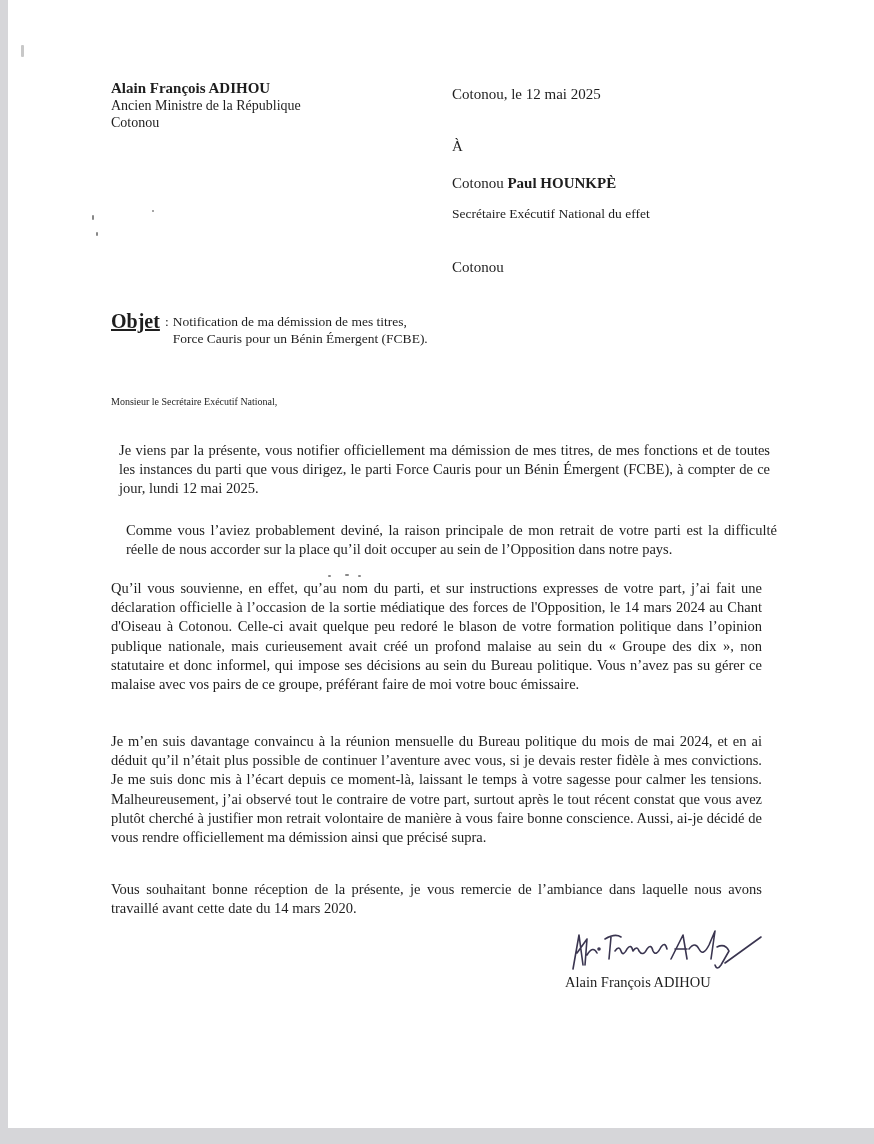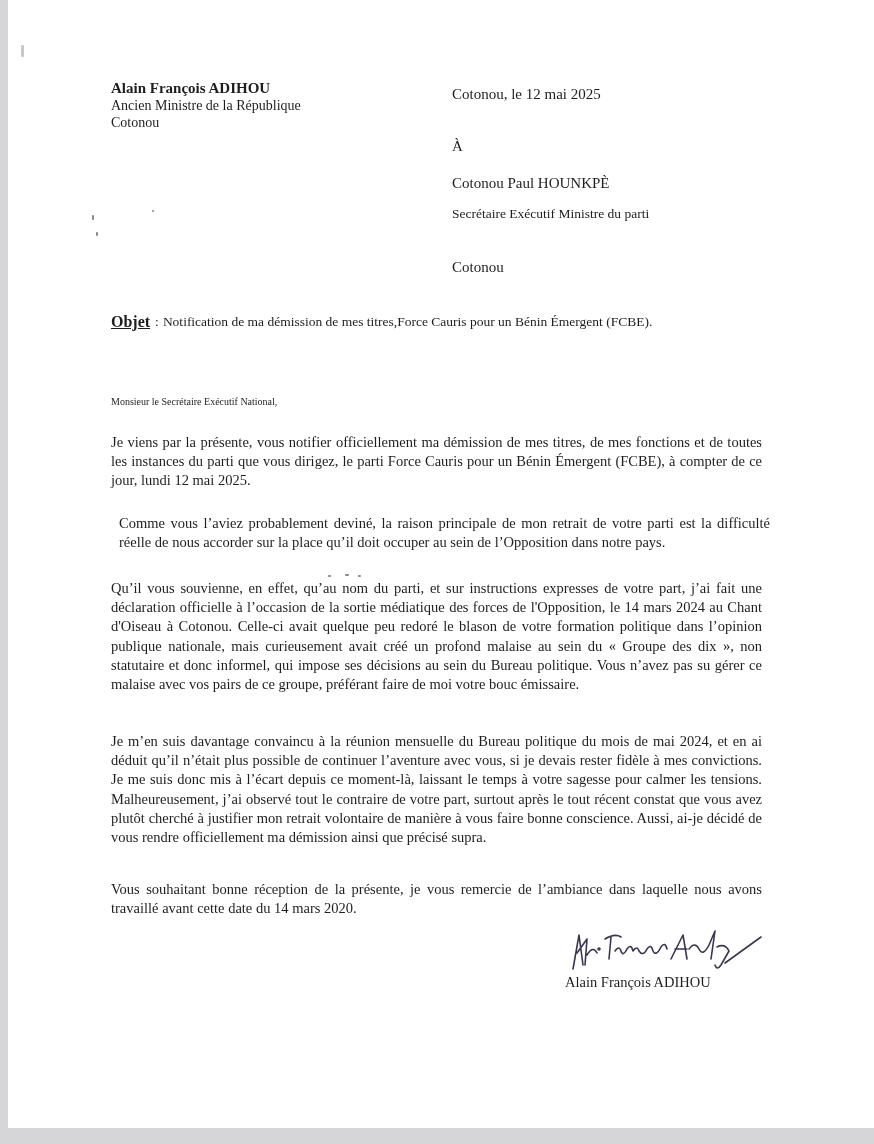--- a/index.html
+++ b/index.html
@@ -15,26 +15,26 @@
   }
   .right-fill {
     position: absolute; left: 823px; top: 0; width: 51px; height: 1128px; background: #ffffff;
   }
   .abs { position: absolute; }
   .sender { left: 111px; top: 80px; font-size: 14px; line-height: 17px; }
   .sender .name { font-weight: bold; font-size: 15px; }
   .date { left: 452px; top: 86px; font-size: 15px; }
   .a-label { left: 452px; top: 138px; font-size: 15px; }
   .recipient-name { left: 452px; top: 175px; font-size: 15px; }
-  .recipient-name b { font-weight: normal; margin-top: 28px; }
+  .recipient-name b { font-weight: bold; margin-top: 28px; }
   .recipient-title { left: 452px; top: 205px; font-size: 13.5px; line-height: 17px; }
   .recipient-city { left: 452px; top: 259px; font-size: 15px; }
   .objet { left: 111px; top: 313px; font-size: 13.5px; line-height: 17px; display: flex; }
-  .objet .label { font-weight: bold; text-decoration: underline; font-size: 16px; margin-right: 5px; }
-  .objet .lines { display: flex; flex-direction: row; }
+  .objet .label { font-weight: bold; text-decoration: underline; font-size: 20px; margin-right: 5px; }
+  .objet .lines { display: flex; flex-direction: column; }
   .salutation { left: 111px; top: 396px; font-size: 10px; }
   .body-text {
     left: 111px; width: 651px; font-size: 14.5px; line-height: 19.2px; text-align: justify;
   }
   .p1 { top: 433px; }
   .p2 { top: 506px; }
   .p3 { top: 579px; }
   .p4 { top: 732px; }
   .p5 { top: 880px; }
   .signature { left: 565px; top: 925px; width: 200px; height: 48px; }
@@ -61,37 +61,37 @@
   <div>Cotonou</div>
 </div>
 
 <div class="abs date">Cotonou, le 12 mai 2025</div>
 <div class="abs a-label">À</div>
 <div class="abs recipient-name">
   <span>Cotonou</span>
   <b>Paul HOUNKPÈ</b>
 </div>
 <div class="abs recipient-title">
-  <div>Secrétaire Exécutif Ministre du parti</div>
+  <div>Secrétaire Exécutif National du effet</div>
 </div>
 <div class="abs recipient-city">Cotonou</div>
 
 <div class="abs objet">
   <span class="label">Objet</span>
   <span style="margin-right:4px">:</span>
   <div class="lines">
     <span>Notification de ma démission de mes titres,</span>
     <span>Force Cauris pour un Bénin Émergent (FCBE).</span>
   </div>
 </div>
 
 <div class="abs salutation">Monsieur le Secrétaire Exécutif National,</div>
 
-<p class="abs body-text p1" style="margin:0">Je viens par la présente, vous notifier officiellement ma démission de mes titres, de mes fonctions et de toutes les instances du parti que vous dirigez, le parti Force Cauris pour un Bénin Émergent (FCBE), à compter de ce jour, lundi 12 mai 2025.</p>
-<p class="abs body-text p2" style="margin:8px">Comme vous l’aviez probablement deviné, la raison principale de mon retrait de votre parti est la difficulté réelle de nous accorder sur la place qu’il doit occuper au sein de l’Opposition dans notre pays.</p>
+<p class="abs body-text p1" style="margin:8px">Je viens par la présente, vous notifier officiellement ma démission de mes titres, de mes fonctions et de toutes les instances du parti que vous dirigez, le parti Force Cauris pour un Bénin Émergent (FCBE), à compter de ce jour, lundi 12 mai 2025.</p>
+<p class="abs body-text p2" style="margin:15px">Comme vous l’aviez probablement deviné, la raison principale de mon retrait de votre parti est la difficulté réelle de nous accorder sur la place qu’il doit occuper au sein de l’Opposition dans notre pays.</p>
 <p class="abs body-text p3" style="margin:0">Qu’il vous souvienne, en effet, qu’au nom du parti, et sur instructions expresses de votre part, j’ai fait une déclaration officielle à l’occasion de la sortie médiatique des forces de l'Opposition, le 14 mars 2024 au Chant d'Oiseau à Cotonou. Celle-ci avait quelque peu redoré le blason de votre formation politique dans l’opinion publique nationale, mais curieusement avait créé un profond malaise au sein du « Groupe des dix », non statutaire et donc informel, qui impose ses décisions au sein du Bureau politique. Vous n’avez pas su gérer ce malaise avec vos pairs de ce groupe, préférant faire de moi votre bouc émissaire.</p>
 <p class="abs body-text p4" style="margin:0">Je m’en suis davantage convaincu à la réunion mensuelle du Bureau politique du mois de mai 2024, et en ai déduit qu’il n’était plus possible de continuer l’aventure avec vous, si je devais rester fidèle à mes convictions. Je me suis donc mis à l’écart depuis ce moment-là, laissant le temps à votre sagesse pour calmer les tensions. Malheureusement, j’ai observé tout le contraire de votre part, surtout après le tout récent constat que vous avez plutôt cherché à justifier mon retrait volontaire de manière à vous faire bonne conscience. Aussi, ai-je décidé de vous rendre officiellement ma démission ainsi que précisé supra.</p>
 <p class="abs body-text p5" style="margin:0">Vous souhaitant bonne réception de la présente, je vous remercie de l’ambiance dans laquelle nous avons travaillé avant cette date du 14 mars 2020.</p>
 
 <div class="abs signature">
   <svg width="200" height="48" viewBox="0 0 200 48">
     <g fill="none" stroke="#3a3550" stroke-width="1.6" stroke-linecap="round" stroke-linejoin="round">
       <path d="M8 44 L14 10 L18 40 M12 28 L22 14 L20 40 M22 30 q6 -10 10 -2"></path>
       <circle cx="34" cy="24" r="1"></circle>
       <path d="M40 14 q10 -6 16 -2 M46 12 L44 34 M50 26 q4 -6 6 0 q2 6 6 -2 q4 -6 6 2 q4 -6 6 0 q4 6 8 -2 q4 -6 6 2 q3 6 8 -4 q4 -6 6 2"></path>

